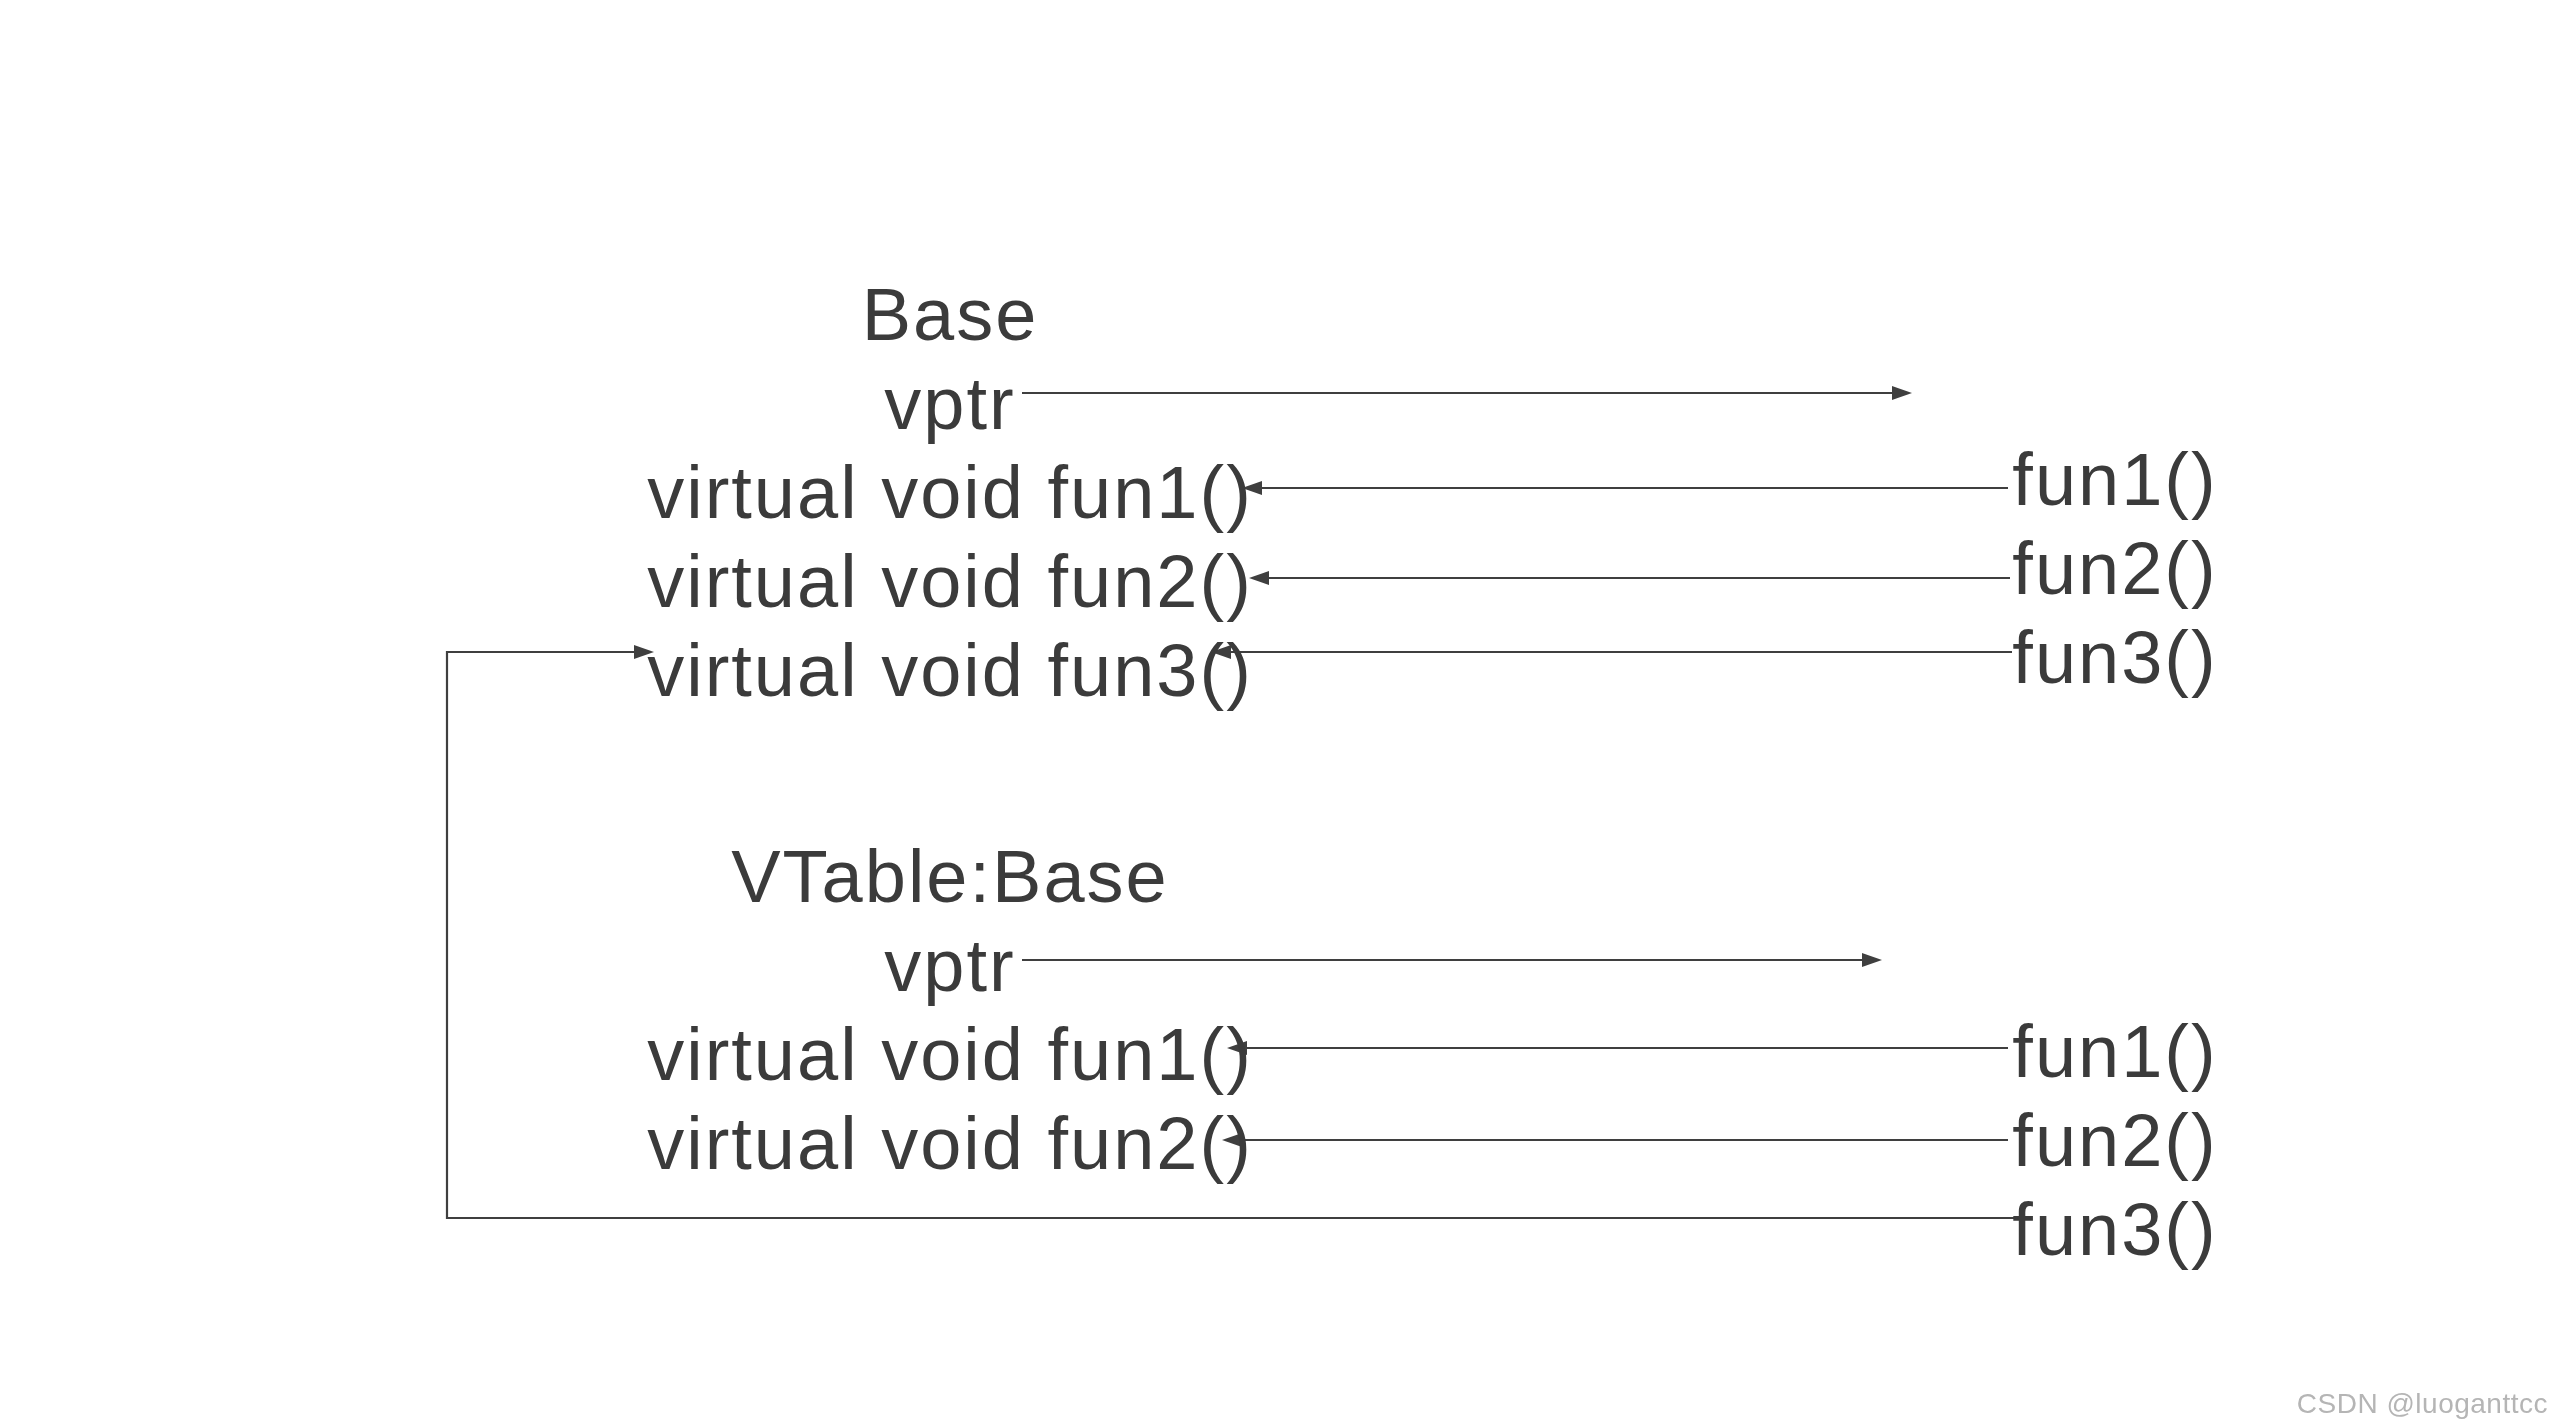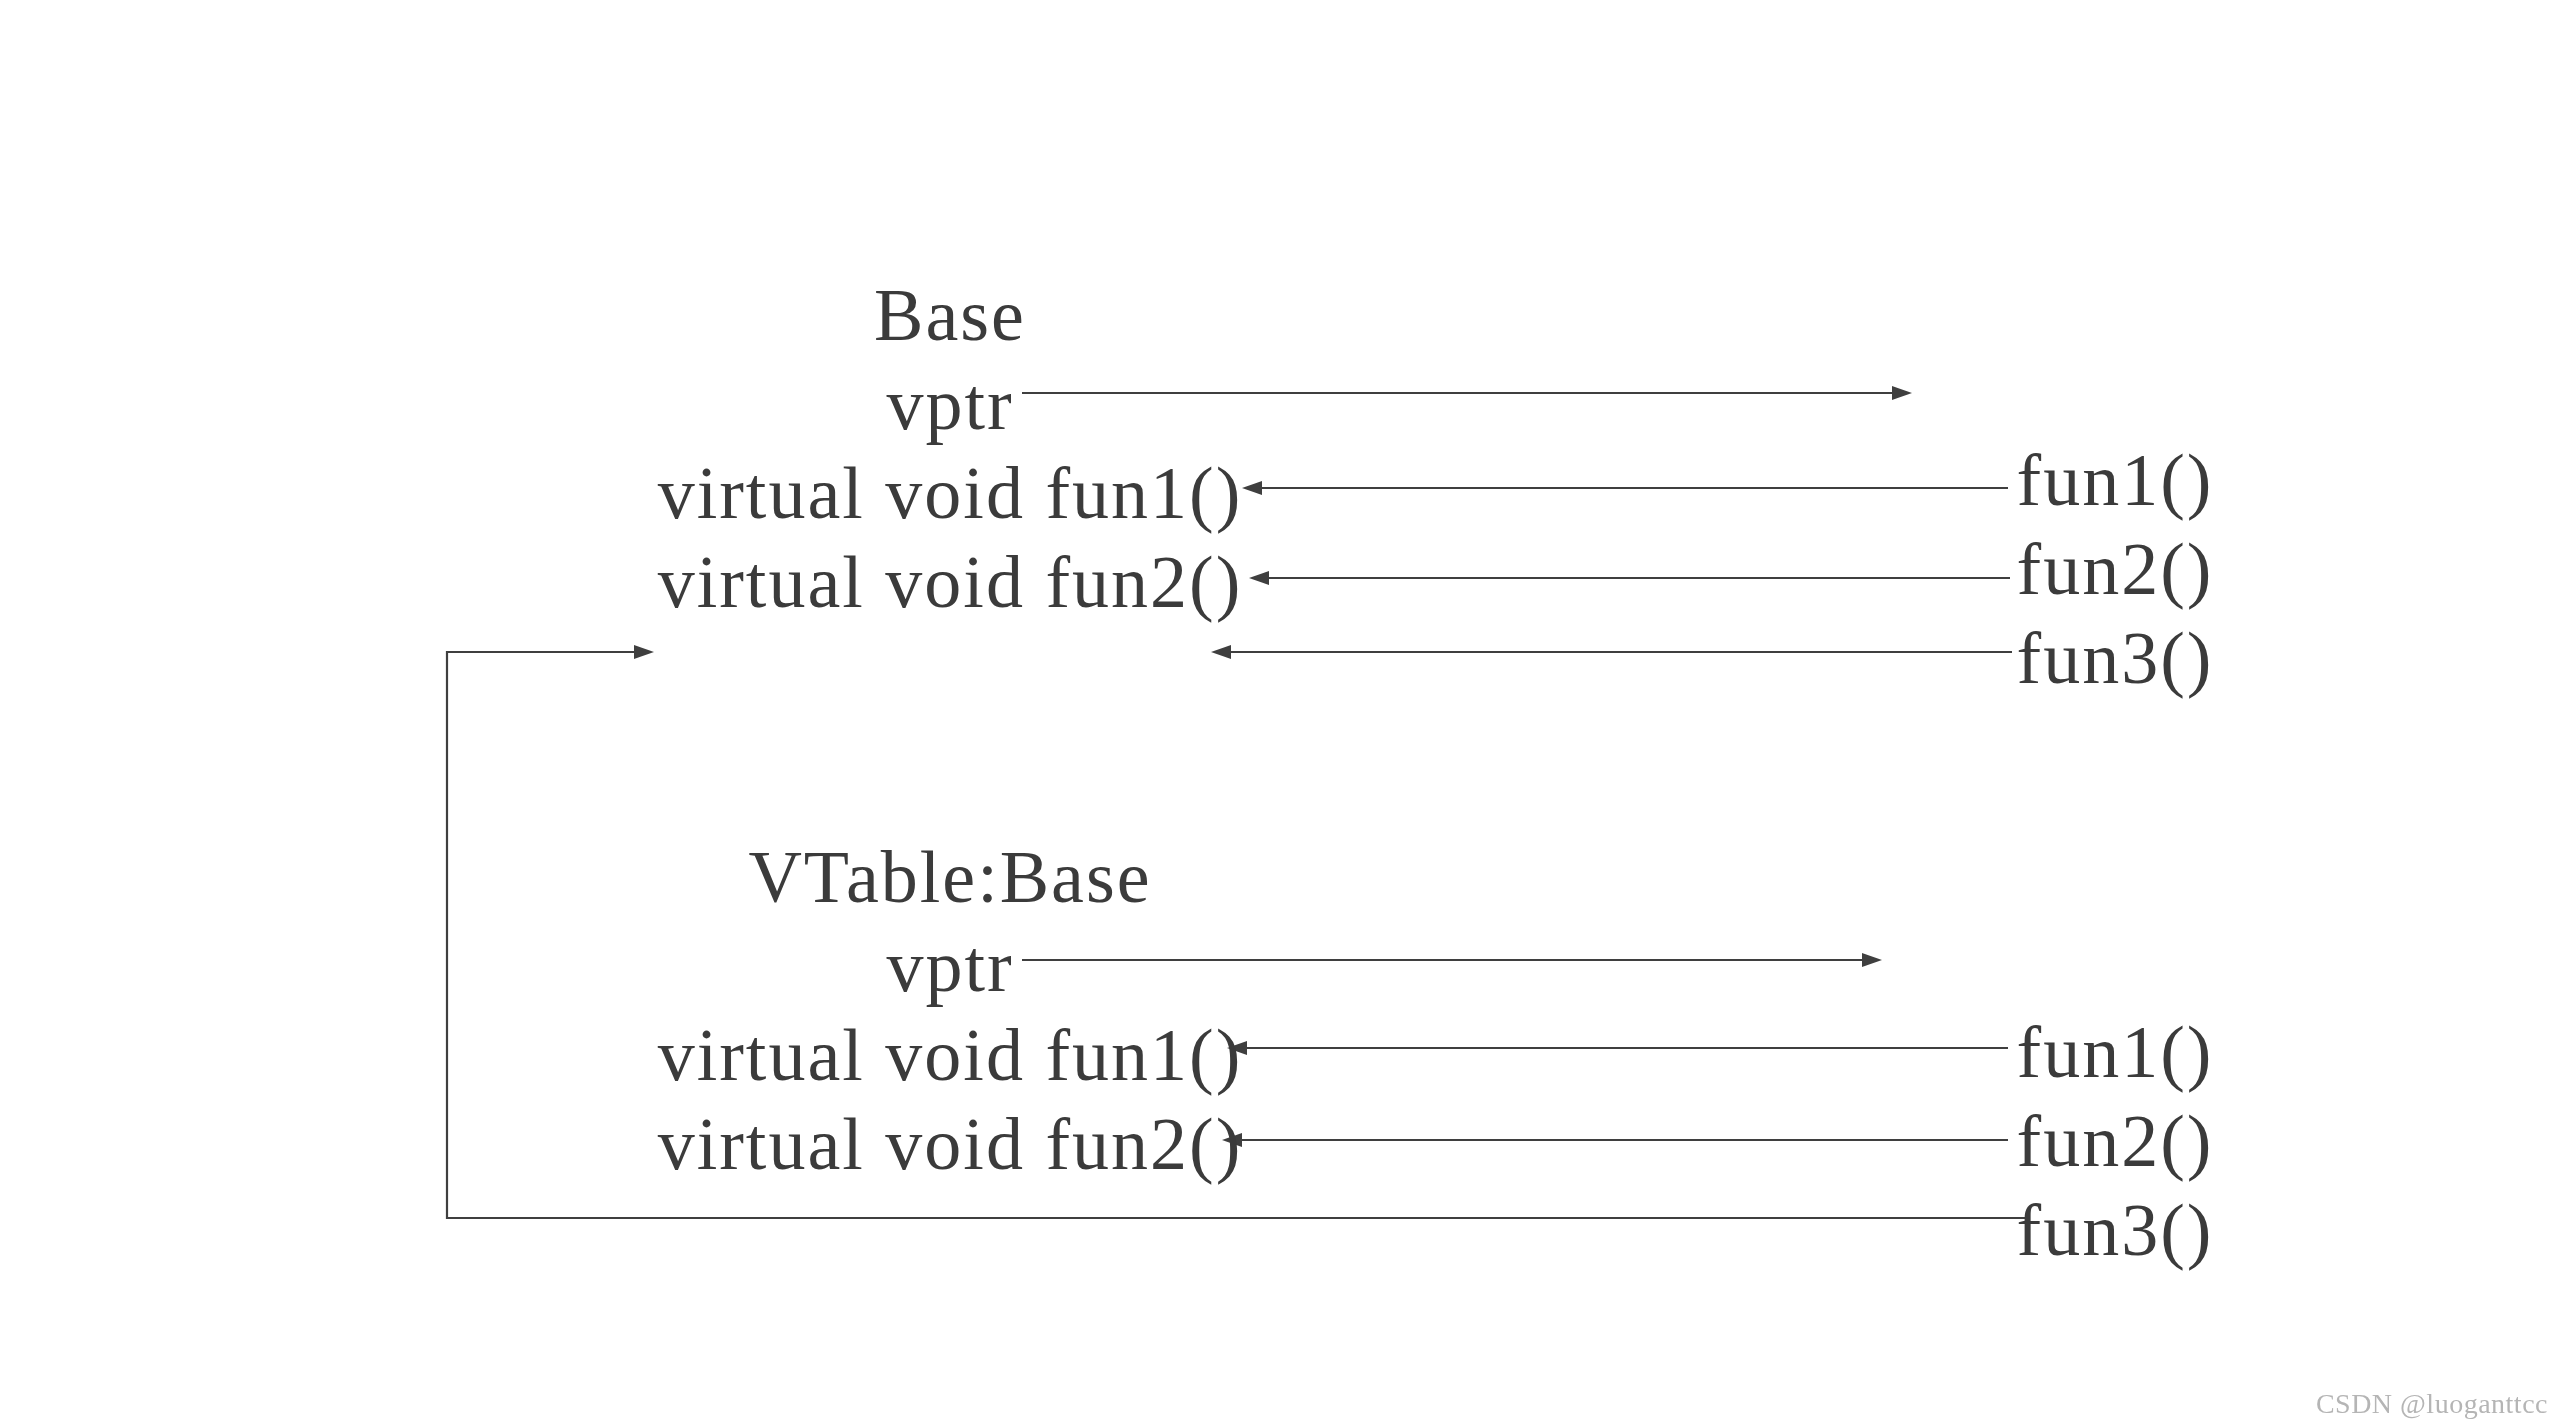--- a/index.html
+++ b/index.html
@@ -1,20 +1,20 @@
 <!DOCTYPE html>
 <html><head>
 <meta charset="utf-8">
 <style>
   html,body{margin:0;padding:0;background:#ffffff;}
   #canvas{
     position:relative;
     width:2554px;height:1428px;
     background:#ffffff;
-    font-family:Liberation Serif, serif;
+    font-family:Liberation Sans, sans-serif;
     overflow:hidden;
   }
   #links{position:absolute;left:0;top:0;width:2554px;height:1428px;}
   .txt{
     position:absolute;
     width:800px;
     text-align:center;
     font-size:74px;
     line-height:90px;
     letter-spacing:2px;
@@ -78,20 +78,21 @@
     <g>
       <polyline points="2030,1218 447,1218 447,652 636,652"></polyline>
       <polygon points="654,652 634,645 634,659"></polygon>
     </g>
   </svg>
 
   <div class="txt lcol" style="top:270px">Base</div>
   <div class="txt lcol" style="top:359px">vptr</div>
   <div class="txt lcol" style="top:448px">virtual void fun1()</div>
   <div class="txt lcol" style="top:537px">virtual void fun2()</div>
+  <div class="txt lcol" style="top:626px">virtual void fun3()</div>
 
   <div class="txt rcol" style="top:435px">fun1()</div>
   <div class="txt rcol" style="top:524px">fun2()</div>
   <div class="txt rcol" style="top:613px">fun3()</div>
 
   <div class="txt lcol" style="top:832px">VTable:Base</div>
   <div class="txt lcol" style="top:921px">vptr</div>
   <div class="txt lcol" style="top:1010px">virtual void fun1()</div>
   <div class="txt lcol" style="top:1099px">virtual void fun2()</div>
 

